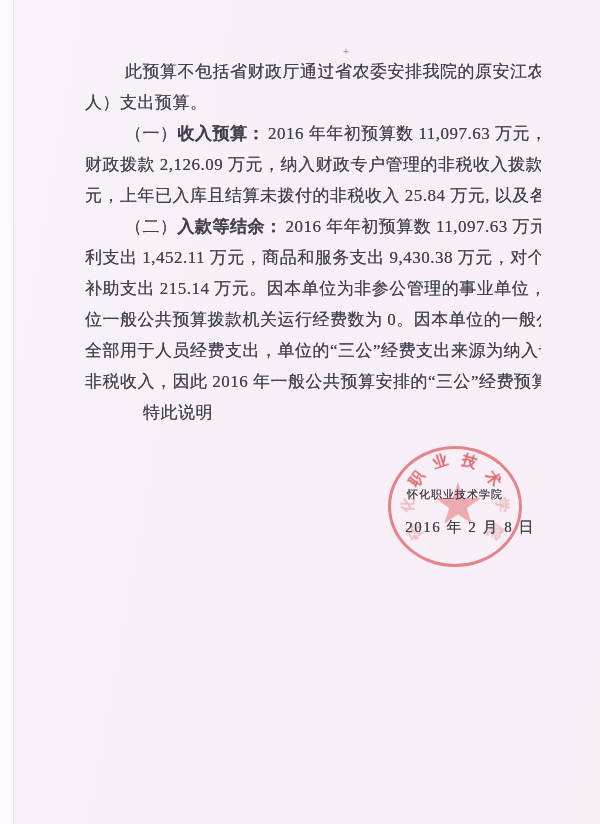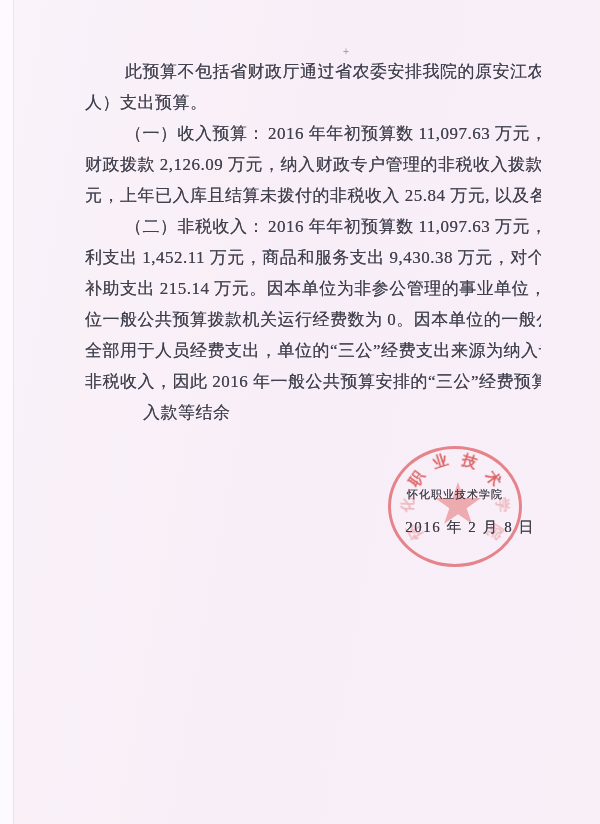--- a/index.html
+++ b/index.html
@@ -22,21 +22,21 @@
   }
   .doc-text {
     position:absolute; left:85px; top:56px; width:456px;
     font-size:17px; line-height:31px; letter-spacing:0.5px;
     color:#41414e;
     text-shadow:0 0 0.6px rgba(62,62,78,0.75);
   }
   .ln { height:31px; white-space:nowrap; overflow:hidden; }
   .indent1 { padding-left:40px; }
   .indent2 { padding-left:58px; }
-  .ln b { font-weight:normal; margin-right:3px; }
+  .ln b { font-weight:bold; margin-right:3px; }
   
   .seal { position:absolute; left:385px; top:444px; width:140px; height:126px; z-index:3; }
   .seal-ring {
     position:absolute; left:3px; top:2px; width:134px; height:121px;
     border:3px solid rgba(222,90,96,0.72); border-radius:50%;
     filter:blur(0.5px);
   }
   .seal-star {
     position:absolute; left:49px; top:38px; width:48px; height:46px;
     background:rgba(228,104,104,0.50);
@@ -71,28 +71,28 @@
 <span class="plus-mark">+</span>
 
 <div class="doc-text">
   <div class="ln indent1">此预算不包括省财政厅通过省农委安排我院的原安江农校教职工（203</div>
   <div class="ln">人）支出预算。</div>
 
   <div class="ln indent1"><span>（一）</span><b>收入预算：</b><span>2016 年年初预算数 11,097.63 万元，其中公共预算</span></div>
   <div class="ln">财政拨款 2,126.09 万元，纳入财政专户管理的非税收入拨款 4,376.60 万</div>
   <div class="ln">元，上年已入库且结算未拨付的非税收入 25.84 万元, 以及各类专项、借</div>
 
-  <div class="ln indent1"><span>（二）</span><b>非税收入：</b><span>2016 年年初预算数 11,097.63 万元，其中，工资福</span></div>
+  <div class="ln indent1"><span>（二）</span><b>入款等结余：</b><span>2016 年年初预算数 11,097.63 万元，其中，工资福</span></div>
   <div class="ln">利支出 1,452.11 万元，商品和服务支出 9,430.38 万元，对个人和家庭的</div>
   <div class="ln">补助支出 215.14 万元。因本单位为非参公管理的事业单位，2016 年本单</div>
   <div class="ln">位一般公共预算拨款机关运行经费数为 0。因本单位的一般公共预算拨款</div>
   <div class="ln">全部用于人员经费支出，单位的“三公”经费支出来源为纳入专户管理的</div>
   <div class="ln">非税收入，因此 2016 年一般公共预算安排的“三公”经费预算为 0。</div>
 
-  <div class="ln indent2">入款等结余</div>
+  <div class="ln indent2">特此说明</div>
 </div>
 
 <div class="seal">
   <div class="seal-ring"></div>
   <div class="seal-star"></div>
   <div></div>
 <span class="arc-char faded" style="transform: rotate(-122deg) translateY(-47px);">怀</span>
     <span class="arc-char faded" style="transform: rotate(-88deg) translateY(-47px);">化</span>
     <span class="arc-char" style="transform: rotate(-54deg) translateY(-47px);">职</span>
     <span class="arc-char" style="transform: rotate(-18deg) translateY(-47px);">业</span>

